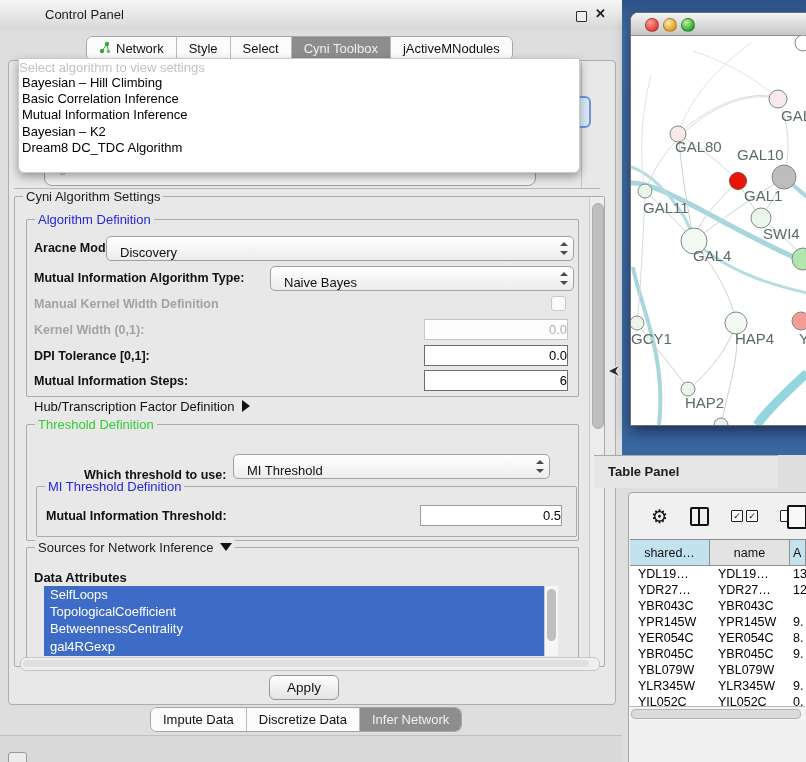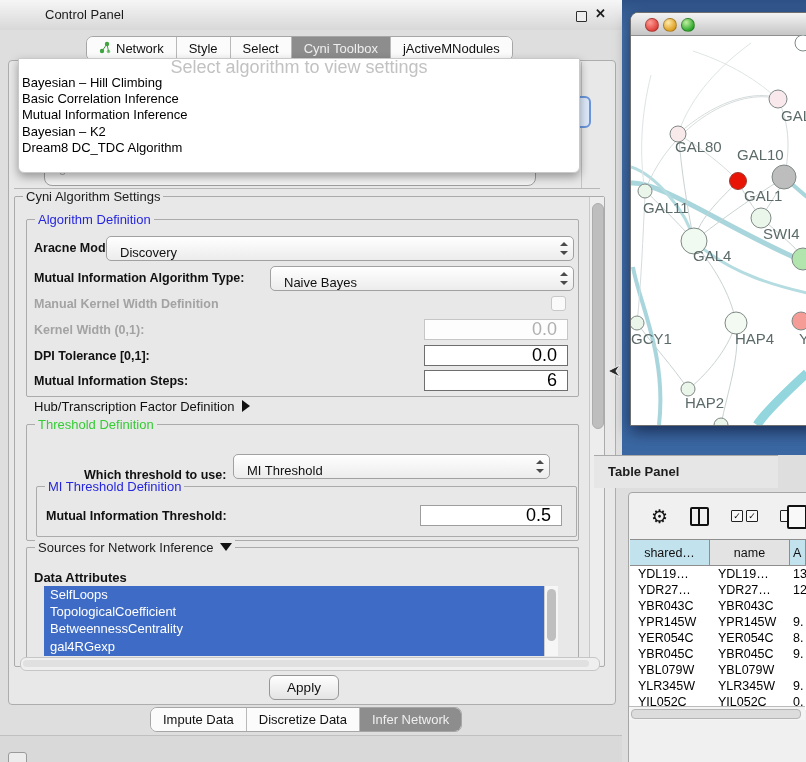--- a/index.html
+++ b/index.html
@@ -26,38 +26,38 @@
   .bgline-h{position:absolute;left:14px;top:188px;width:586px;height:1px;background:#B7B7B7;z-index:1;}
   #bg-combo{position:absolute;left:44px;top:148px;width:490px;height:36px;border:1px solid #9E9E9E;
     border-radius:8px;background:#F3F3F3;z-index:1;display:flex;align-items:center;}
   #bg-combo span{padding-left:14px;font-size:13px;color:#ABABAB;}
   #bg-step{position:absolute;left:570px;top:96px;width:17px;height:28px;border:2px solid #6A95D8;
     border-radius:6px;background:#DCE8F8;z-index:1;}
   
   #popup{position:absolute;left:18px;top:58px;width:560px;height:113px;background:#FFFFFF;
     border:1px solid #C9C9C9;border-radius:0 0 6px 6px;box-shadow:0 4px 10px rgba(0,0,0,.35);
     z-index:30;overflow:hidden;}
-  #popup .hint{text-align:center;color:#C2C2C2;font-size:18px;height:15px;line-height:15px;margin-top:1px;}
+  #popup .hint{text-align:left;color:#C2C2C2;font-size:13px;height:15px;line-height:15px;margin-top:1px;}
   #popup .it{font-size:13px;color:#000;height:16.2px;line-height:16.2px;padding-left:3px;white-space:nowrap;}
   #popup .it.bold{font-weight:bold;}
   
   .grp{position:absolute;border:1px solid #ABABAB;border-radius:2px;}
   .grp>.t{position:absolute;top:-8px;left:8px;background:#E8E8E8;padding:0 3px;font-size:13px;white-space:nowrap;}
   .t-black{color:#1c1c1c;} .t-blue{color:#2626DE;} .t-green{color:#35CC35;}
   .lbl{position:absolute;font-size:12.5px;font-weight:bold;color:#111;white-space:nowrap;}
   .lblg{position:absolute;font-size:12.5px;font-weight:bold;color:#A3A3A3;white-space:nowrap;}
   .combo{position:absolute;height:23px;display:flex;align-items:flex-end;border:1px solid #A1A1A1;
     border-radius:5px;background:linear-gradient(#FFFFFF,#ECECEC);}
   .combo .tx{flex:1;padding-left:13px;font-size:13px;color:#111;}
   .combo .st{width:18px;height:100%;position:relative;}
   .combo .st:before,.combo .st:after{content:"";position:absolute;left:5px;border-left:4px solid transparent;border-right:4px solid transparent;}
   .combo .st:before{top:5px;border-bottom:4.5px solid #4a4a4a;}
   .combo .st:after{bottom:5px;border-top:4.5px solid #4a4a4a;}
-  .inp{position:absolute;height:21px;background:#FFFFFF;font-size:18px;display:flex;align-items:center;
-    justify-content:flex-end;padding-right:10px;box-sizing:border-box;}
+  .inp{position:absolute;height:21px;background:#FFFFFF;font-size:13px;display:flex;align-items:center;
+    justify-content:flex-end;padding-right:0;box-sizing:border-box;}
   .inp.dis{border:1px solid #C6C6C6;color:#AFAFAF;background:#FDFDFD;}
   .inp.en{border:1px solid #6E6E6E;color:#000;}
   .cb-dis{position:absolute;width:13px;height:13px;border:1px solid #C8C8C8;border-radius:3px;background:#FAFAFA;}
   .tri-r{display:inline-block;width:0;height:0;border-top:6px solid transparent;border-bottom:6px solid transparent;border-left:8px solid #111;vertical-align:-1px;margin-left:8px;}
   .tri-d{display:inline-block;width:0;height:0;border-left:6px solid transparent;border-right:6px solid transparent;border-top:8px solid #111;vertical-align:1px;margin-left:6px;}
   #attr-list{position:absolute;left:44px;top:586px;width:514px;height:70px;background:#3E6BC5;overflow:hidden;}
   #attr-list .li{color:#FFFFFF;font-size:13px;height:17.2px;line-height:17.2px;padding-left:6px;}
   #attr-scroll{position:absolute;right:0;top:0;width:13px;height:100%;background:#F6F6F6;border-left:1px solid #CCC;}
   #attr-scroll .th{position:absolute;left:1.5px;top:3px;width:9px;height:52px;background:#BFBFBF;border-radius:5px;}
   .vscroll{position:absolute;left:589px;top:197px;width:14px;height:468px;background:#EDEDED;border-left:1px solid #C9C9C9;}

